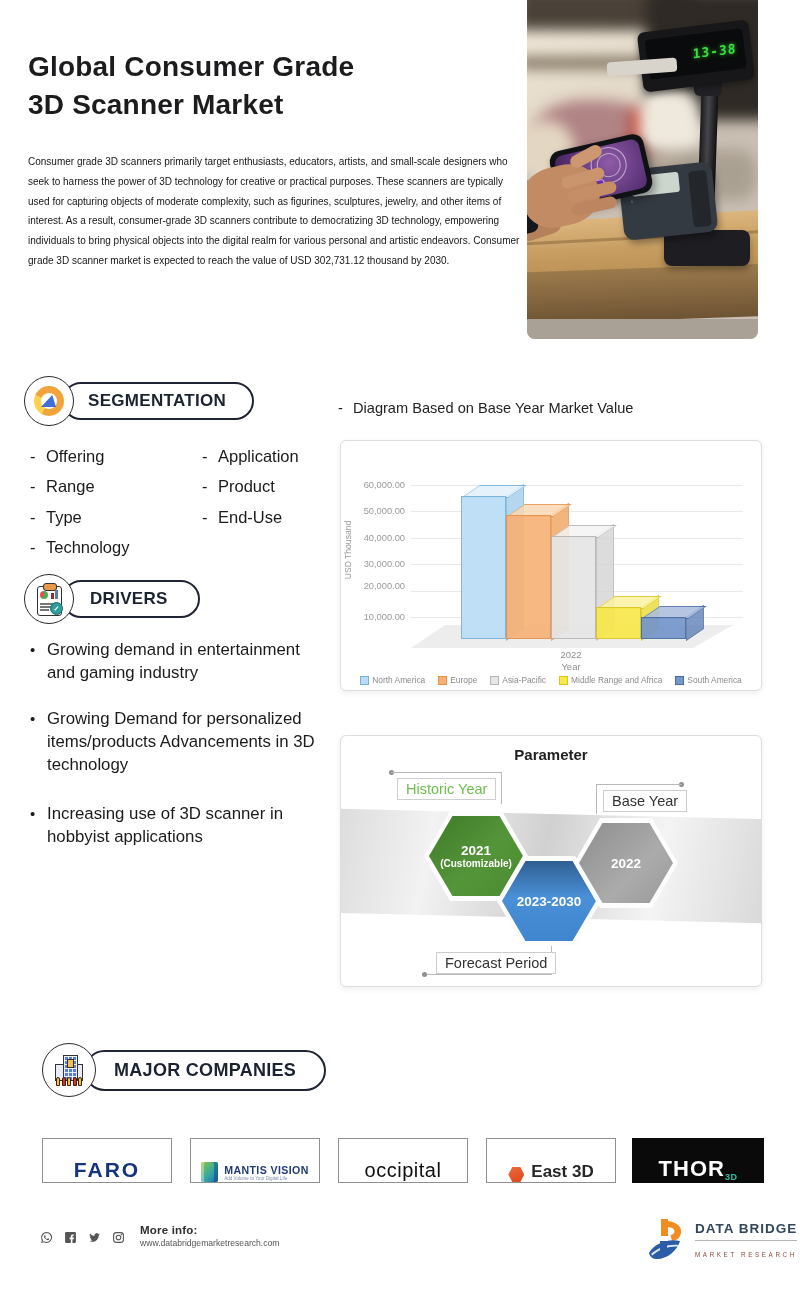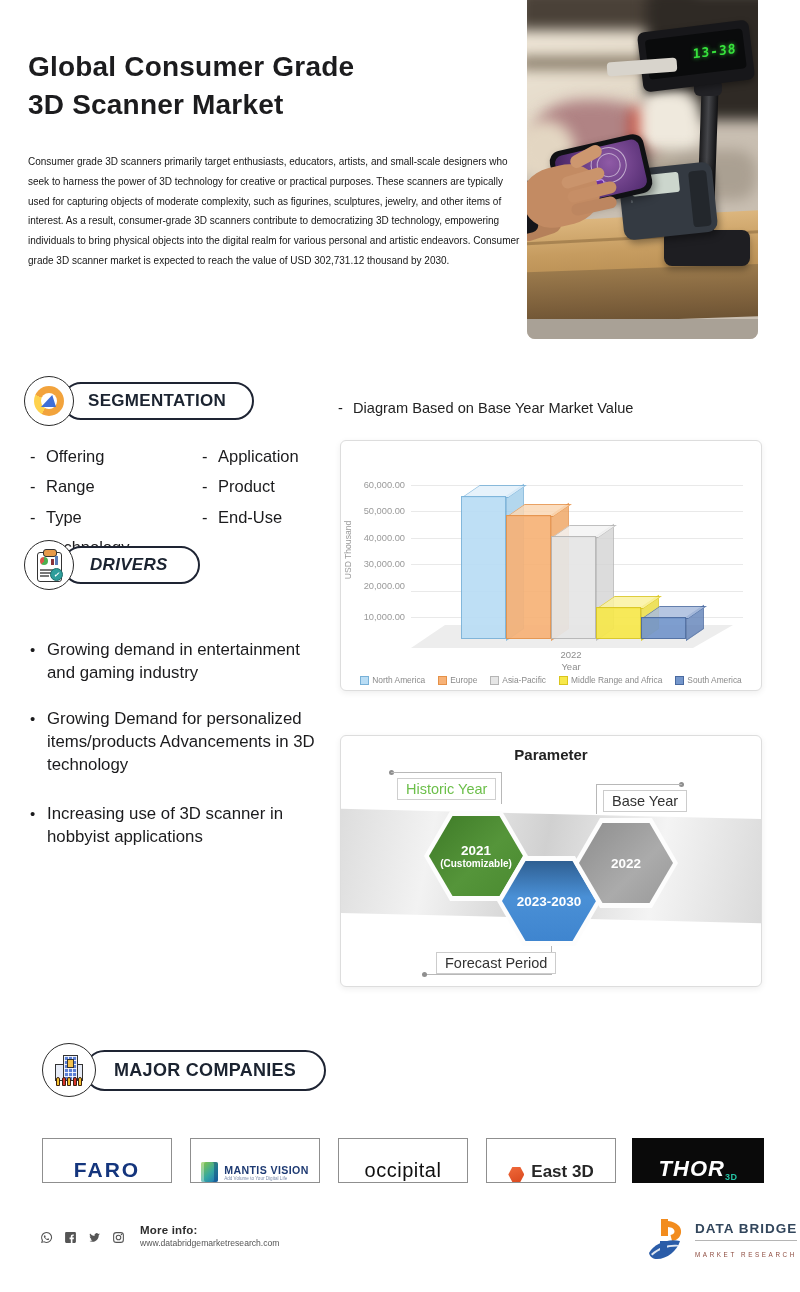--- a/index.html
+++ b/index.html
@@ -68,21 +68,21 @@
   .ph-f3{left:44px;top:200px;width:46px;height:12px;background:#bd8660;border-radius:7px;transform:rotate(-12deg);}
   .ph-thumb{left:42px;top:150px;width:34px;height:13px;background:#cd976f;border-radius:8px;transform:rotate(-28deg);}
   
   .badge{position:absolute;display:flex;align-items:center;}
   .badge-icon{width:48px;height:48px;border-radius:50%;border:1.6px solid #2b2b2b;background:#fff;z-index:2;
               display:flex;align-items:center;justify-content:center;flex:0 0 auto;}
   .badge-pill{margin-left:-12px;background:#fff;border:2px solid #1e2433;border-radius:24px;
               font-weight:700;color:#1b2330;letter-spacing:.3px;white-space:nowrap;}
   #seg-badge{left:24px;top:376px;}
   #seg-badge .badge-pill{font-size:17px;padding:7px 26px 7px 24px;}
-  #drivers-badge{left:24px;top:540px;font-style:italic;}
+  #drivers-badge{left:24px;top:574px;}
   #drivers-badge .badge-pill{font-size:17px;padding:7px 30px 7px 26px;}
   #mc-badge{left:42px;top:1043px;}
   #mc-badge .badge-icon{width:52px;height:52px;}
   #mc-badge .badge-pill{font-size:18px;padding:8px 28px;border-width:2.5px;}
   
   .seg-ic{position:relative;width:30px;height:30px;}
   .seg-ring{position:absolute;inset:0;border-radius:50%;
             background:conic-gradient(#f2a33c 0 58%,#ffd24d 58% 82%,#f2a33c 82% 100%);}
   .seg-hole{position:absolute;left:7px;top:7px;width:16px;height:16px;border-radius:50%;background:#fff;}
   .seg-tri{position:absolute;left:7px;top:9px;width:15px;height:12px;background:#3f6fd8;
@@ -179,21 +179,21 @@
   .mv-txt{display:flex;flex-direction:column;line-height:1;}
   .mv-name{font-size:10.6px;font-weight:700;color:#1f3b73;letter-spacing:.4px;}
   .mv-tag{font-size:4.6px;color:#7c8cab;margin-top:2px;}
   #logo-occipital{left:338px;width:128px;}
   .occ-t{font-size:20px;color:#0f0f0f;letter-spacing:.5px;}
   #logo-artec{left:486px;width:128px;}
   .artec-ic{width:16px;height:15px;background:linear-gradient(160deg,#f06a3a,#d9481e);margin-right:7px;
             clip-path:polygon(25% 0,75% 0,100% 50%,75% 100%,25% 100%,0 50%);}
   .artec-t{font-size:17px;font-weight:700;color:#262626;}
   #logo-thor{left:632px;width:130px;background:#0a0a0a;border-color:#0a0a0a;}
-  .thor-t{font-size:22px;font-weight:800;color:#fff;letter-spacing:1px;font-style:italic;}
+  .thor-t{font-size:22px;font-weight:800;color:#fff;letter-spacing:1px;}
   .thor-sup{font-size:9px;font-weight:800;color:#25c3a4;vertical-align:10px;letter-spacing:.5px;}
   
   #social{position:absolute;left:40px;top:1231px;display:flex;gap:11px;}
   .soc{width:13px;height:13px;display:inline-flex;align-items:center;justify-content:center;}
   .soc svg{width:13px;height:13px;}
   #moreinfo{position:absolute;left:140px;top:1224px;}
   #moreinfo .mi-t{font-size:11.5px;font-weight:700;color:#2d2d2d;letter-spacing:.2px;}
   #moreinfo .mi-u{font-size:8.6px;color:#555;margin-top:2px;}
   #dbmr{position:absolute;left:646px;top:1217px;display:flex;align-items:center;gap:7px;}
   .dbmr-name{font-size:13.5px;font-weight:700;color:#32465c;letter-spacing:1px;line-height:1;}

